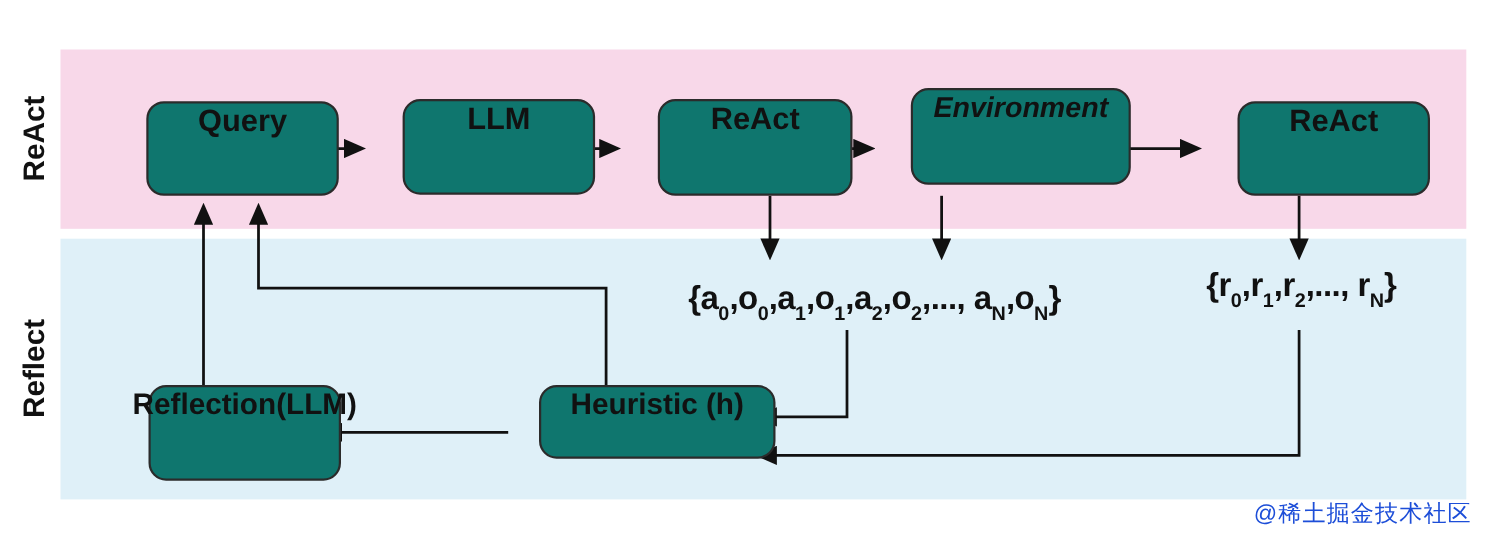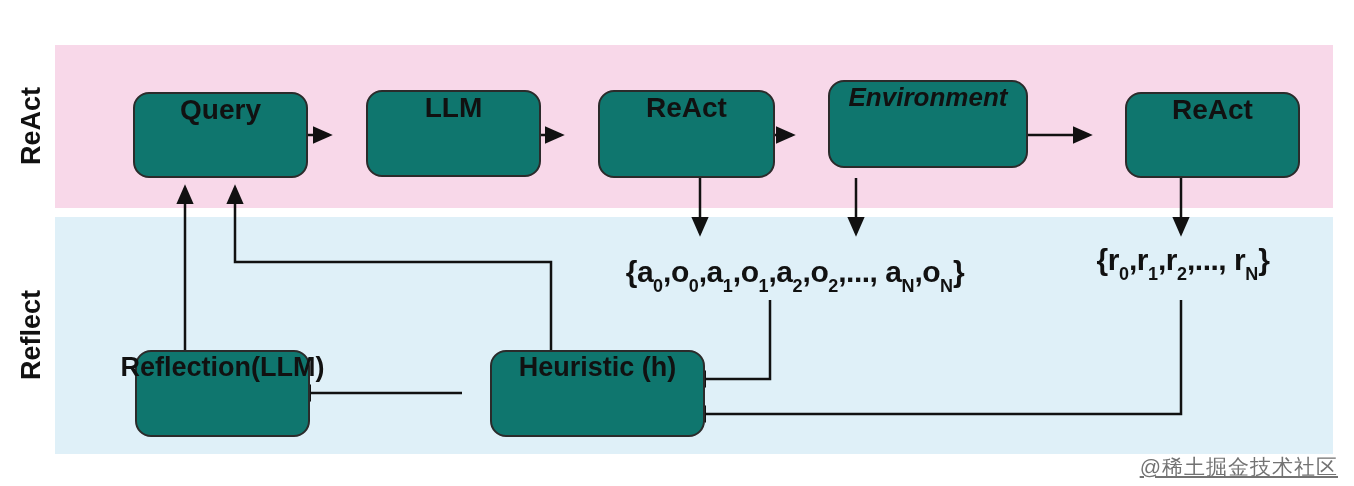--- a/index.html
+++ b/index.html
@@ -24,21 +24,21 @@
     font-weight:700; font-size:28px; color:#111; box-sizing:border-box;
     text-align:center;
     margin-left:28px;
   }
   .box-query       { left:105px;  top:92px; width:175px; height:86px; }
   .box-llm         { left:338px;  top:90px; width:175px; height:87px; }
   .box-action      { left:570px;  top:90px; width:177px; height:88px; }
   .box-environment { left:800px;  top:80px; width:200px; height:88px; font-size:26px;font-style:italic; }
   .box-reward      { left:1097px; top:92px; width:175px; height:86px; }
   .box-reflection  { left:107px;  top:350px; width:175px; height:87px; font-size:27px; line-height:1.18; }
-  .box-heuristic   { left:462px;  top:350px; width:215px; height:87px; font-size:27px; }
+  .box-heuristic   { left:462px;  top:350px; width:215px; height:67px; font-size:27px; }
   .math {
     position:absolute; font-weight:700; font-size:30px; color:#111;
     text-align:center; white-space:nowrap; letter-spacing:-0.5px;
   }
   .math sub { font-size:0.60em; position:relative; bottom:-0.18em; letter-spacing:0; }
   .math-trajectory { left:570px;  top:243px; width:450px;margin-top:12px; }
   .math-rewards    { left:1052px; top:243px; width:262px; }
   svg.arrows { position:absolute; left:0; top:0; pointer-events:none; }
   .arrow { fill:none; stroke:#111111; stroke-width:2.5px; }
   #ah-head { fill:#111111; }
@@ -97,15 +97,15 @@
     <span>Reflection</span>
     <span>(LLM)</span>
   </div>
   <div class="box box-heuristic">
     <span>Heuristic (h)</span>
   </div>
 
   <div class="math math-trajectory">{a<sub>0</sub>,o<sub>0</sub>,a<sub>1</sub>,o<sub>1</sub>,a<sub>2</sub>,o<sub>2</sub>,..., a<sub>N</sub>,o<sub>N</sub>}</div>
   <div class="math math-rewards">{r<sub>0</sub>,r<sub>1</sub>,r<sub>2</sub>,..., r<sub>N</sub>}</div>
 
-  <div class="watermark" style="color: #737373; text-decoration: underline;">@稀土掘金技术社区</div>
+  <div class="watermark" style="color: #1d4ed8;">@稀土掘金技术社区</div>
 
 </div>
 
 </body></html>

